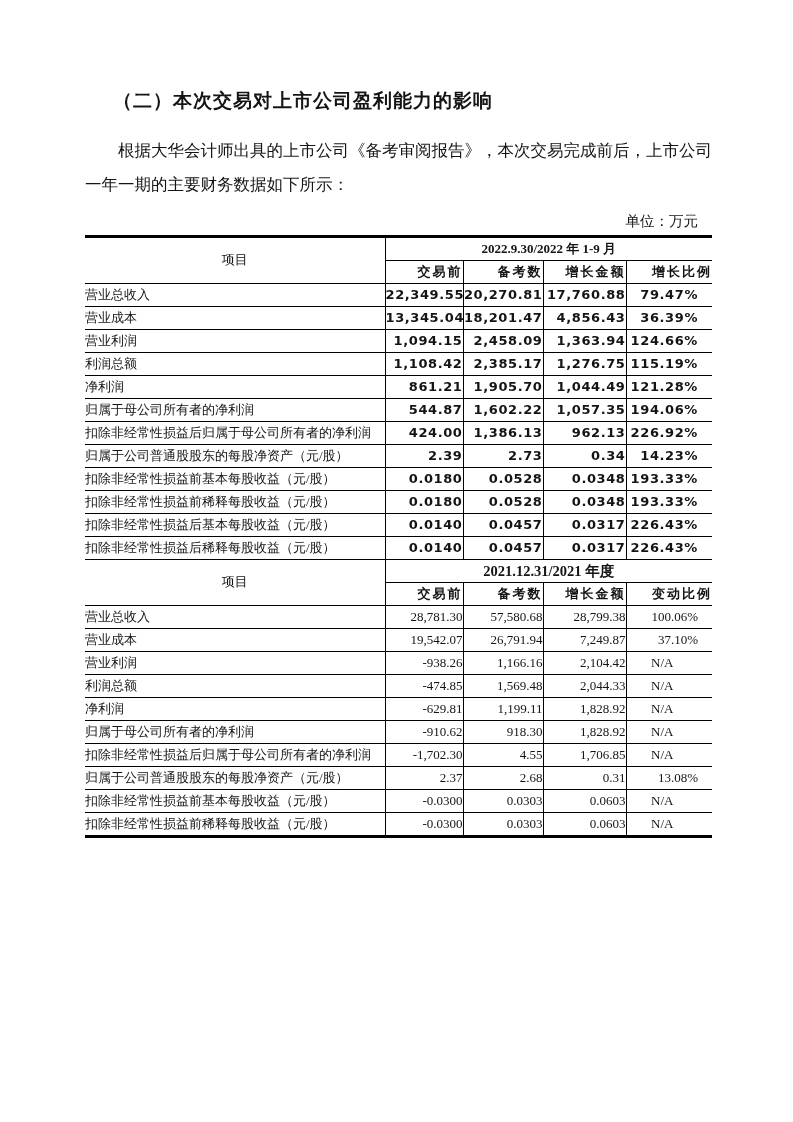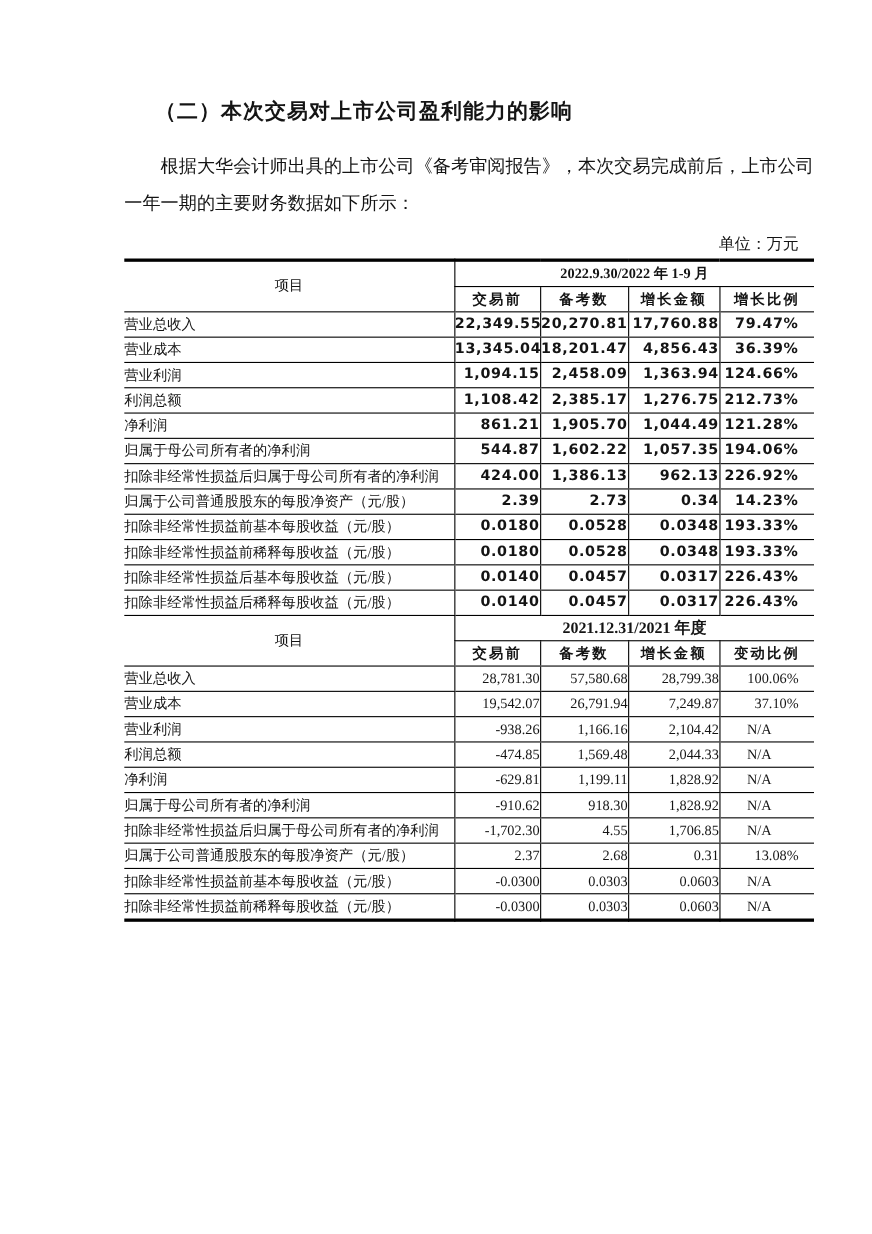--- a/index.html
+++ b/index.html
@@ -2,21 +2,21 @@
 <html><head>
 <meta charset="utf-8">
 <style>
   html,body { margin:0; padding:0; background:#e8e8e8; }
   .page {
     position:relative; width:793px; height:1122px; margin:0 auto;
     background:#ffffff; color:#141414;
     font-family:"Liberation Serif","DejaVu Serif",serif;
     overflow:hidden;
   }
-  .content { position:absolute; left:85px; top:88px; width:627px;margin-left:28px; }
+  .content { position:absolute; left:85px; top:88px; width:627px; }
 
   .heading {
     margin:0 0 20px 28px;
     font-family:"Liberation Sans","DejaVu Sans",sans-serif;
     font-weight:bold; font-size:19px; letter-spacing:1px;
   }
   .para {
     margin:0 0 8px 0;
     font-size:16.5px; line-height:34px;
     text-align:justify; text-indent:33px;
@@ -45,21 +45,21 @@
   }
   th.period-head {
     font-family:Liberation Serif, serif;
     font-weight:bold; font-size:14px; text-align:center; height:29px;
   }
   th.period-head.serif {
     font-family:"Liberation Serif","DejaVu Serif",serif; font-size:14.5px;
   }
   th.col-head {
     font-family:"Liberation Sans","DejaVu Sans",sans-serif;
-    font-weight:bold; font-size:14px; text-align:center; height:29px;
+    font-weight:bold; font-size:14px; text-align:right; height:29px;
     letter-spacing:2px;
   }
   td.label { text-align:left; padding-left:7px; font-size:13px; }
   td.num   { text-align:right; padding-right:10px; }
   td.num.pct { padding-right:14px; }
   td.t1 {
     font-family:"DejaVu Sans","Liberation Sans",sans-serif;
     font-weight:bold; font-size:12.5px; letter-spacing:0.6px;
   }
   td.t2 {
@@ -126,21 +126,21 @@
             <td class="vline num t1">1,094.15</td>
             <td class="vline num t1">2,458.09</td>
             <td class="vline num t1">1,363.94</td>
             <td class="vline num t1 pct">124.66%</td>
           </tr>
           <tr>
             <td class="label">利润总额</td>
             <td class="vline num t1">1,108.42</td>
             <td class="vline num t1">2,385.17</td>
             <td class="vline num t1">1,276.75</td>
-            <td class="vline num t1 pct">212.73%</td>
+            <td class="vline num t1 pct">115.19%</td>
           </tr>
           <tr>
             <td class="label">净利润</td>
             <td class="vline num t1">861.21</td>
             <td class="vline num t1">1,905.70</td>
             <td class="vline num t1">1,044.49</td>
             <td class="vline num t1 pct">121.28%</td>
           </tr>
           <tr>
             <td class="label">归属于母公司所有者的净利润</td>

